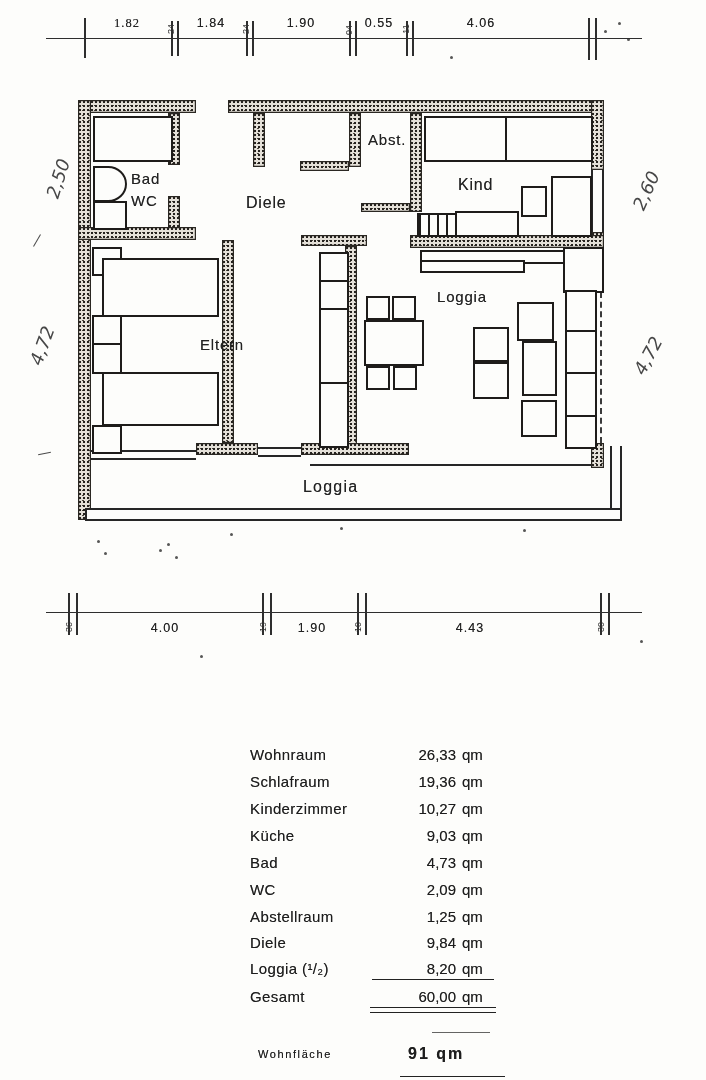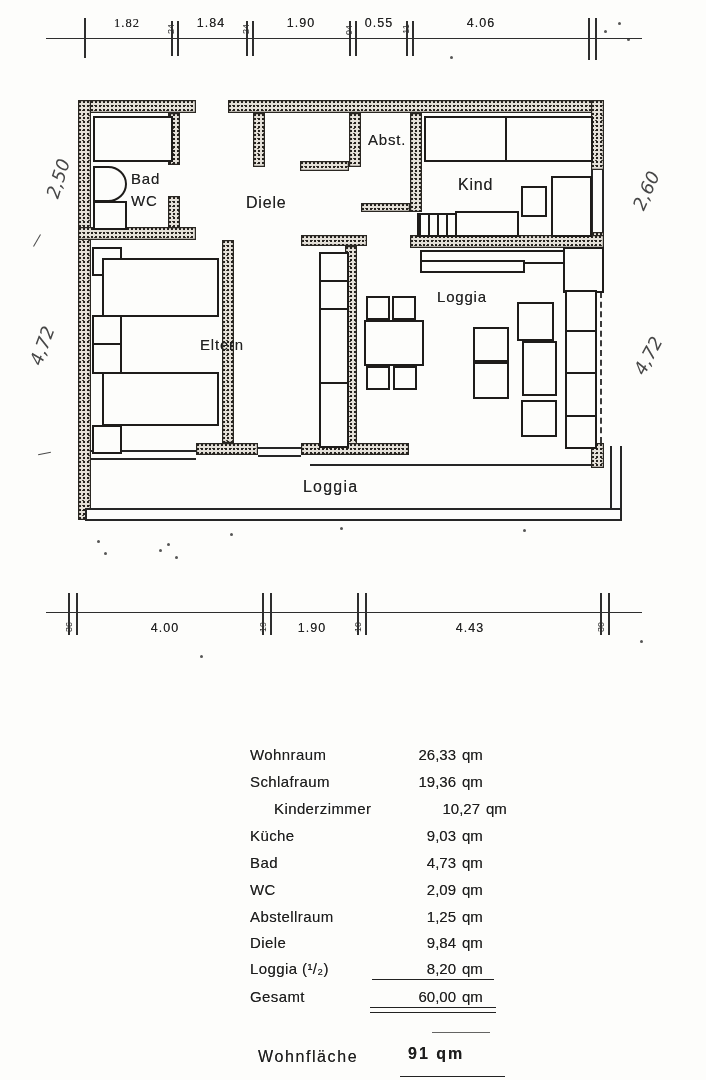--- a/index.html
+++ b/index.html
@@ -187,21 +187,21 @@
   <div class="trow" style="top:746px;">
     <span class="tlabel">Wohnraum</span>
     <span class="tval">26,33</span>
     <span class="tunit">qm</span>
   </div>
   <div class="trow" style="top:773px;">
     <span class="tlabel">Schlafraum</span>
     <span class="tval">19,36</span>
     <span class="tunit">qm</span>
   </div>
-  <div class="trow" style="top:800px;margin-left:24px;">
+  <div class="trow" style="top:800px;">
     <span class="tlabel">Kinderzimmer</span>
     <span class="tval">10,27</span>
     <span class="tunit">qm</span>
   </div>
   <div class="trow" style="top:827px;">
     <span class="tlabel">Küche</span>
     <span class="tval">9,03</span>
     <span class="tunit">qm</span>
   </div>
   <div class="trow" style="top:854px;">
@@ -231,17 +231,17 @@
   </div>
   <div class="uline" style="left:372px;top:979px;width:122px;"></div>
   <div class="trow" style="top:988px;">
     <span class="tlabel">Gesamt</span>
     <span class="tval">60,00</span>
     <span class="tunit">qm</span>
   </div>
   <div class="dbluline" style="left:370px;top:1007px;width:126px;"></div>
   <div class="uline" style="left:432px;top:1032px;width:58px;opacity:.7;"></div>
 
-  <div class="abs" style="left:258px;top:1048px;font-size:16px;letter-spacing:1.6px;text-shadow:0 0 .5px rgba(0,0,0,.6);">Wohnfläche</div>
+  <div class="abs" style="left:258px;top:1048px;font-size:11px;letter-spacing:1.6px;text-shadow:0 0 .5px rgba(0,0,0,.6);">Wohnfläche</div>
   <div class="abs" style="left:408px;top:1045px;font-size:16px;letter-spacing:2px;font-weight:600;text-shadow:0 0 .5px rgba(0,0,0,.6);">91 qm</div>
   <div class="uline" style="left:400px;top:1076px;width:105px;"></div>
 
 </div>
 
 </body></html>

